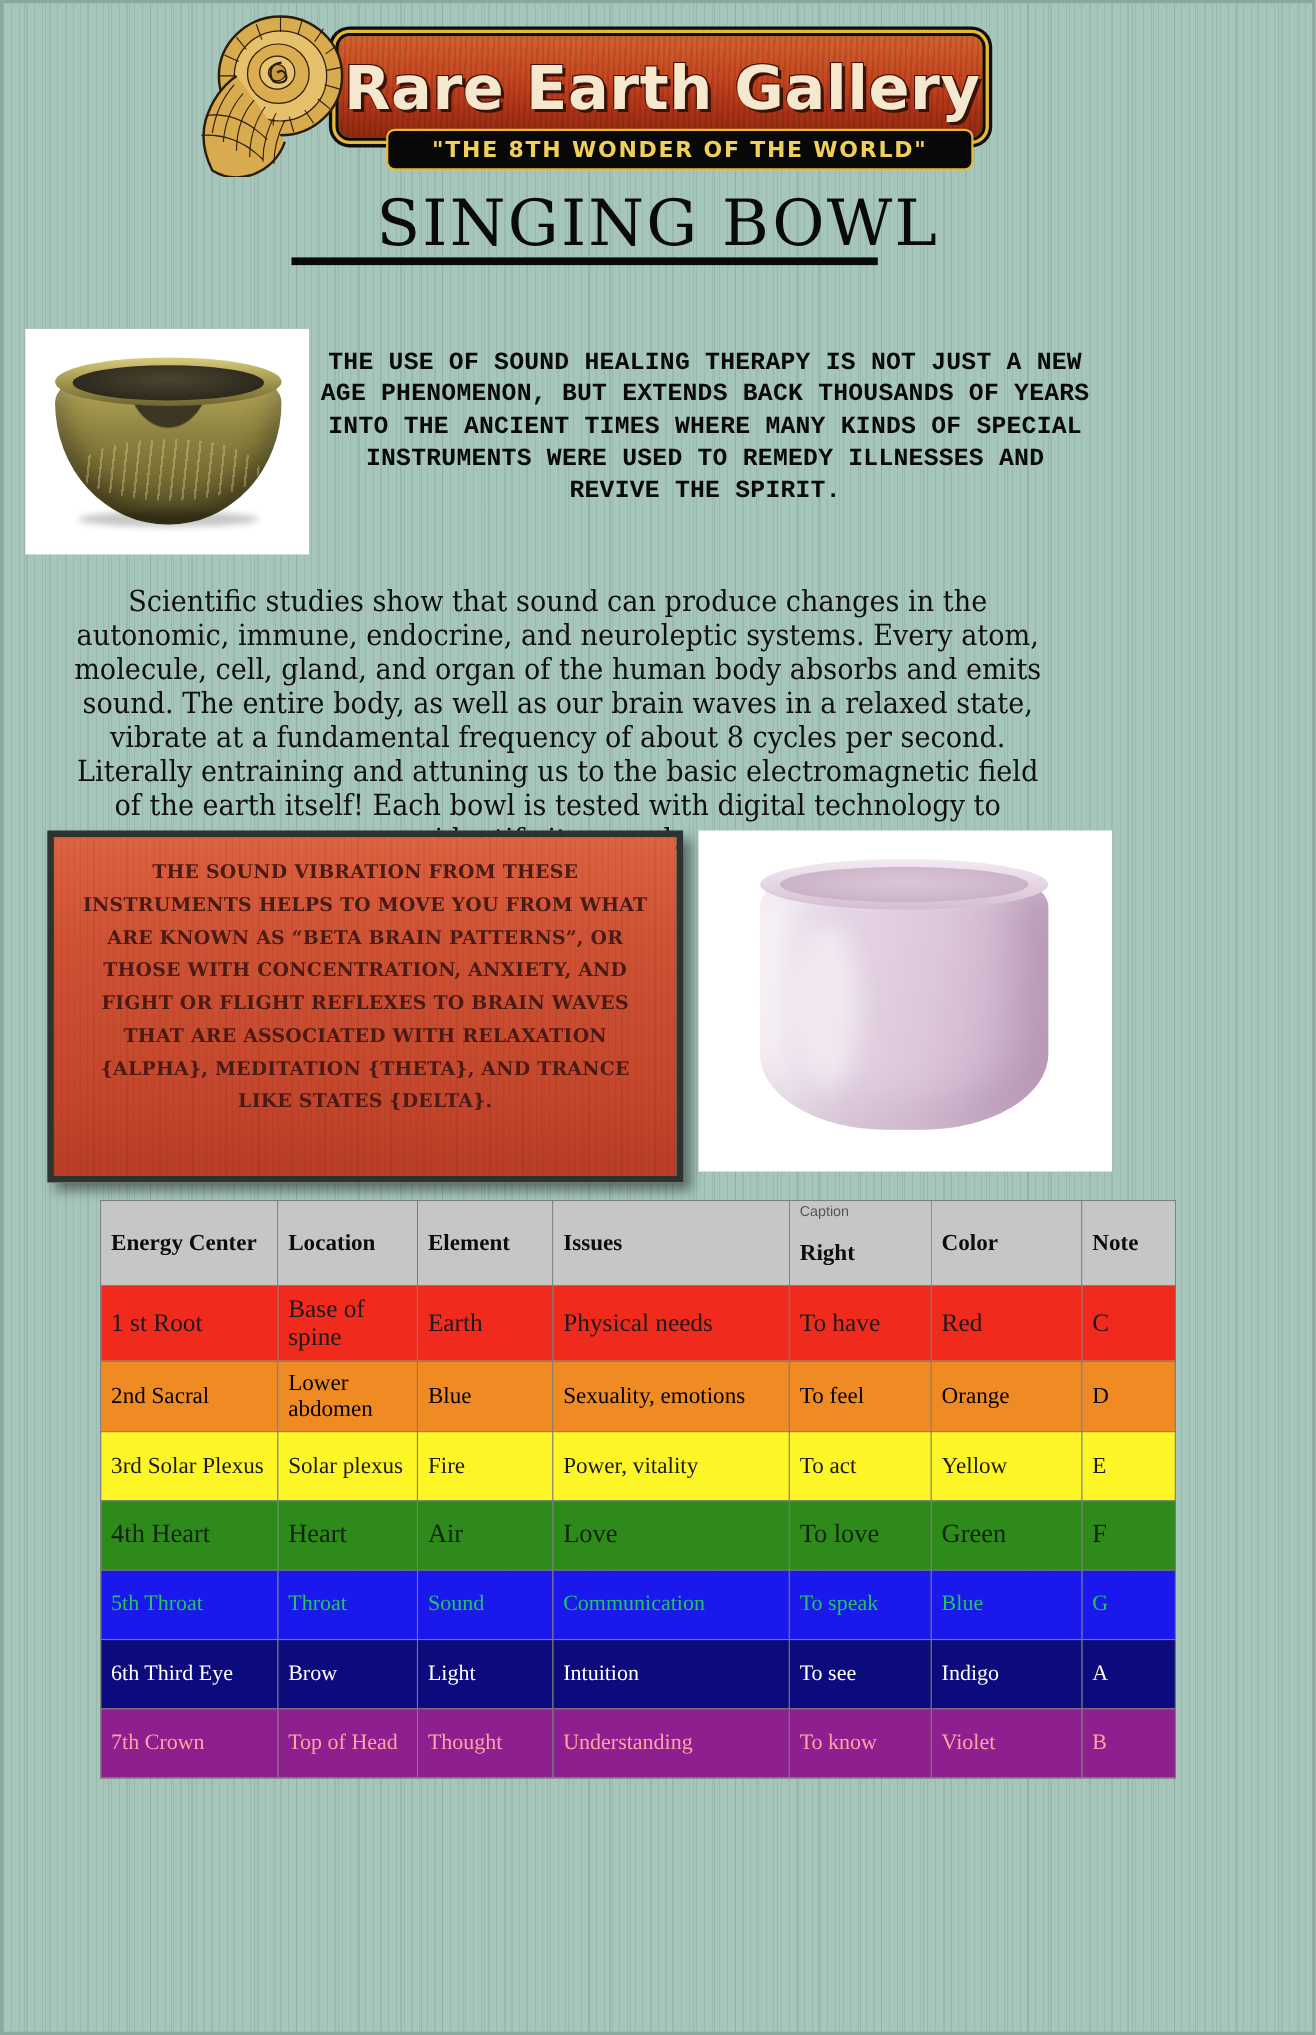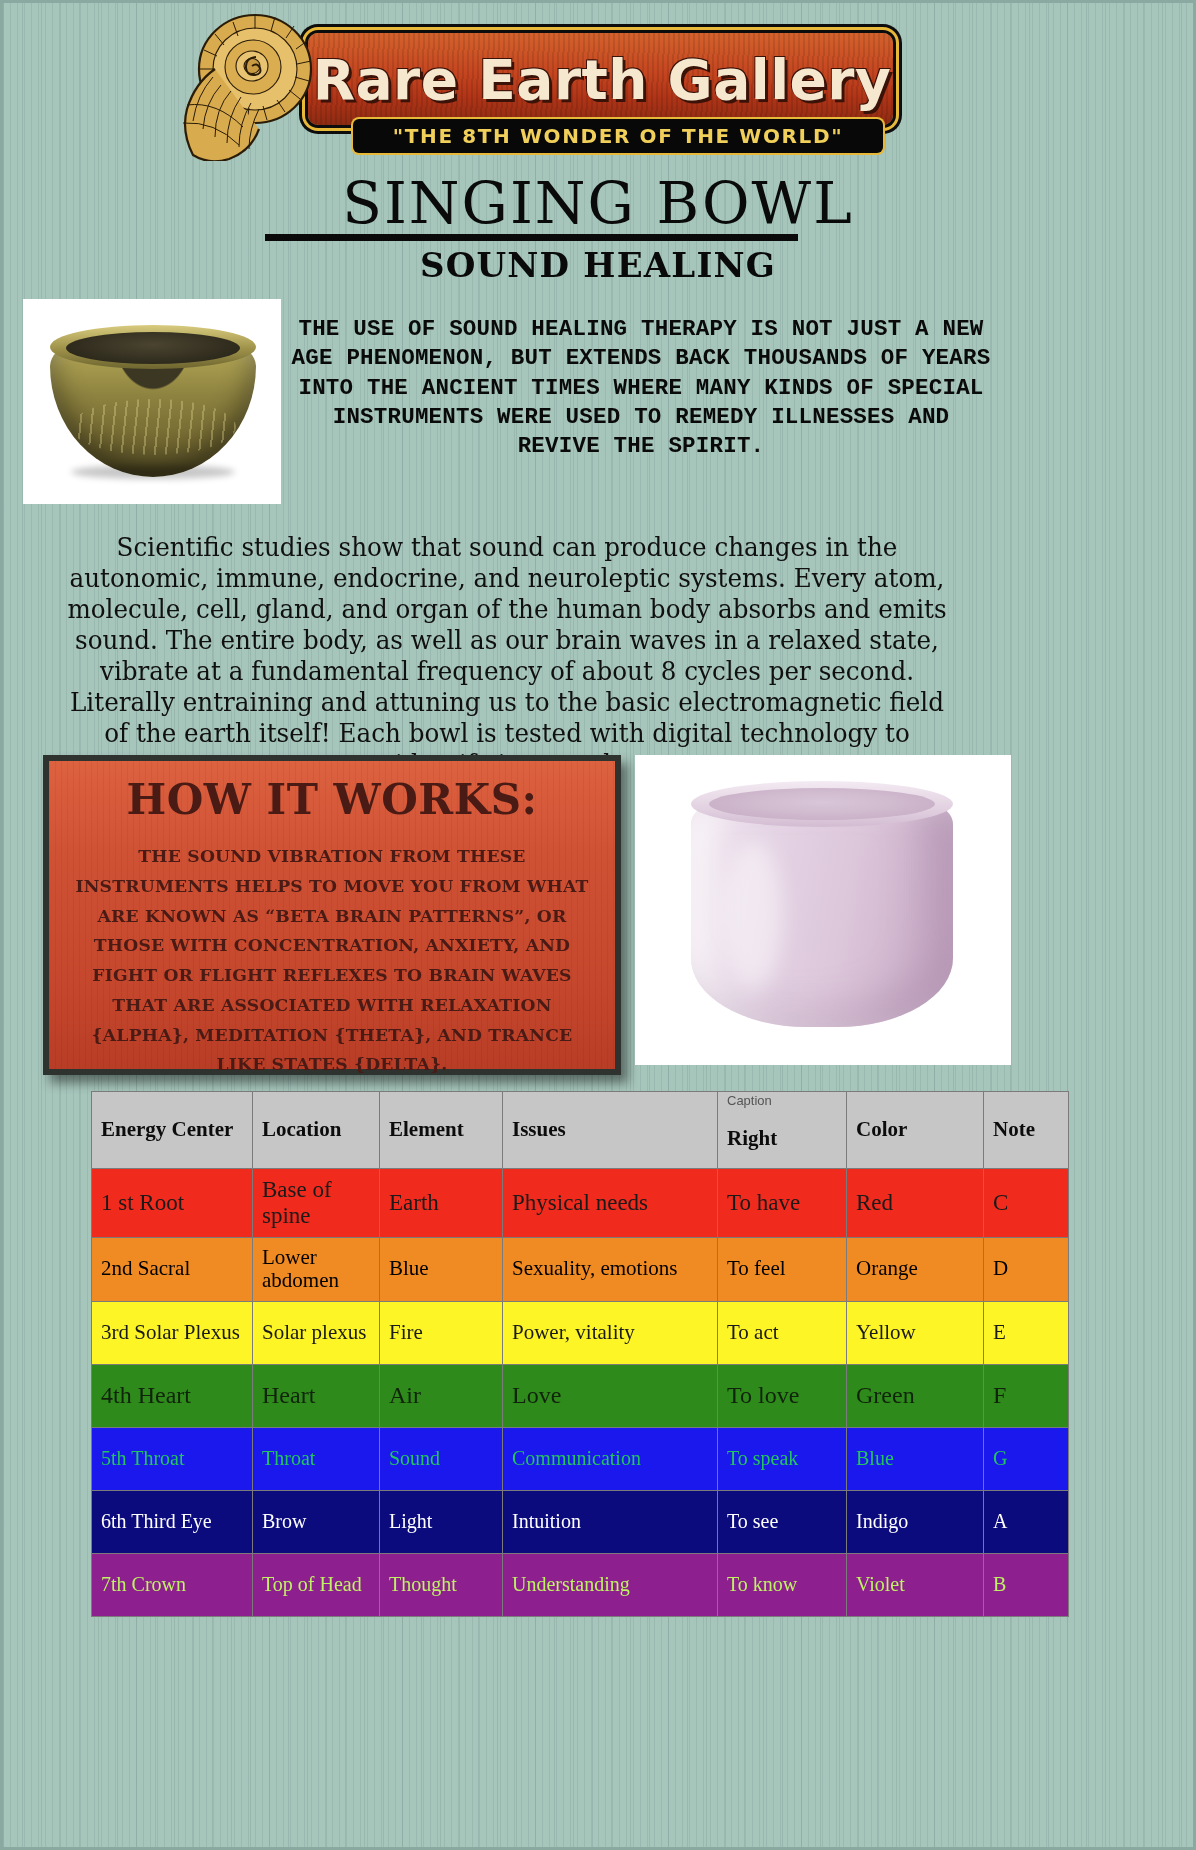--- a/index.html
+++ b/index.html
@@ -210,21 +210,21 @@
   .c-right{width:110px;}
   .c-color{width:118px;}
   .c-note{width:66px;}
 
   tr.r1 td{background:#f02b1d;color:#1a1a1a;font-size:23px;}
   tr.r2 td{background:#f08a23;color:#000000;font-size:21px;}
   tr.r3 td{background:#fdf526;color:#1a1a1a;font-size:21px;}
   tr.r4 td{background:#2f8a1c;color:#10240c;font-size:24px;}
   tr.r5 td{background:#1a18ed;color:#22c55e;font-size:20px;}
   tr.r6 td{background:#0b0b7d;color:#ffffff;font-size:20px;}
-  tr.r7 td{background:#8e1f8e;color:#bef264;font-size:20px;}
+  tr.r7 td{background:#8e1f8e;color:#fca5a5;font-size:20px;}
 </style>
 </head>
 <body>
 
 <div id="page">
  <div class="wrap">
 
   <div class="logo-band">
     <div class="logo-plate"></div>
 
@@ -268,36 +268,34 @@
         </g>
       </g>
     </svg>
 
     <div class="logo-text">Rare Earth Gallery</div>
     <div class="logo-tag">"THE 8TH WONDER OF THE WORLD"</div>
   </div>
 
   <div class="title-main">SINGING BOWL</div>
   <div class="title-rule"></div>
-  <div class="title-sub">SOUND HEALING</div>
 
   <div class="photo-brass">
     <div class="brass-bowl"></div>
     <div class="brass-etch"></div>
     <div class="brass-rim"></div>
     <div class="brass-inner"></div>
     <div class="brass-shadow"></div>
   </div>
 
   <div class="intro">THE USE OF SOUND HEALING THERAPY IS NOT JUST A NEW AGE PHENOMENON, BUT EXTENDS BACK THOUSANDS OF YEARS INTO THE ANCIENT TIMES WHERE MANY KINDS OF SPECIAL INSTRUMENTS WERE USED TO REMEDY ILLNESSES AND REVIVE THE SPIRIT.</div>
 
   <div class="para">Scientific studies show that sound can produce changes in the autonomic, immune, endocrine, and neuroleptic systems. Every atom, molecule, cell, gland, and organ of the human body absorbs and emits sound. The entire body, as well as our brain waves in a relaxed state, vibrate at a fundamental frequency of about 8 cycles per second. Literally entraining and attuning us to the basic electromagnetic field of the earth itself! Each bowl is tested with digital technology to identify its sound.</div>
 
   <div class="hiw">
-    <div class="hiw-title">HOW IT WORKS:</div>
     <div class="hiw-body">THE SOUND VIBRATION FROM THESE INSTRUMENTS HELPS TO MOVE YOU FROM WHAT ARE KNOWN AS “BETA BRAIN  PATTERNS”, OR THOSE  WITH CONCENTRATION, ANXIETY, AND FIGHT OR FLIGHT REFLEXES TO BRAIN WAVES THAT ARE ASSOCIATED WITH RELAXATION {ALPHA}, MEDITATION {THETA}, AND TRANCE LIKE STATES {DELTA}.</div>
   </div>
 
   <div class="photo-crystal">
     <div class="cb-body"></div>
     <div class="cb-gloss"></div>
     <div class="cb-rim"></div>
     <div class="cb-inner"></div>
   </div>
 

